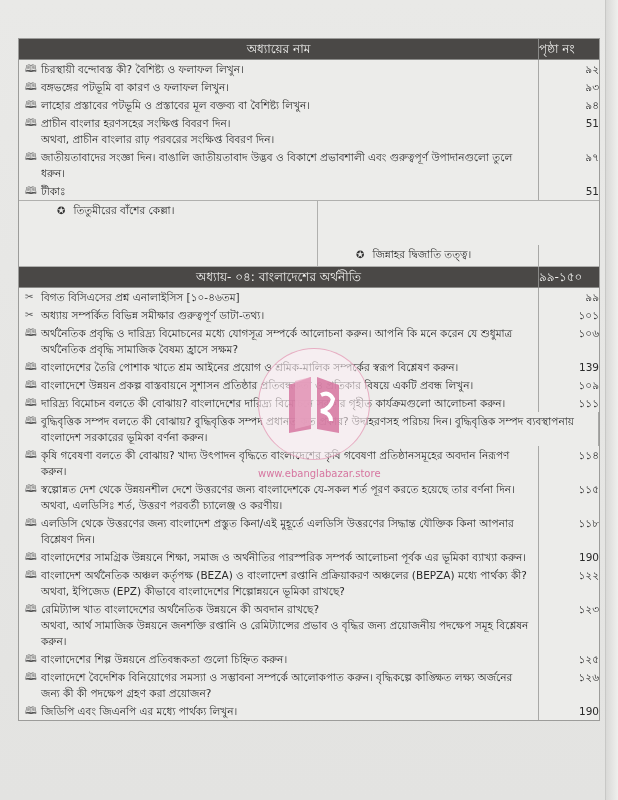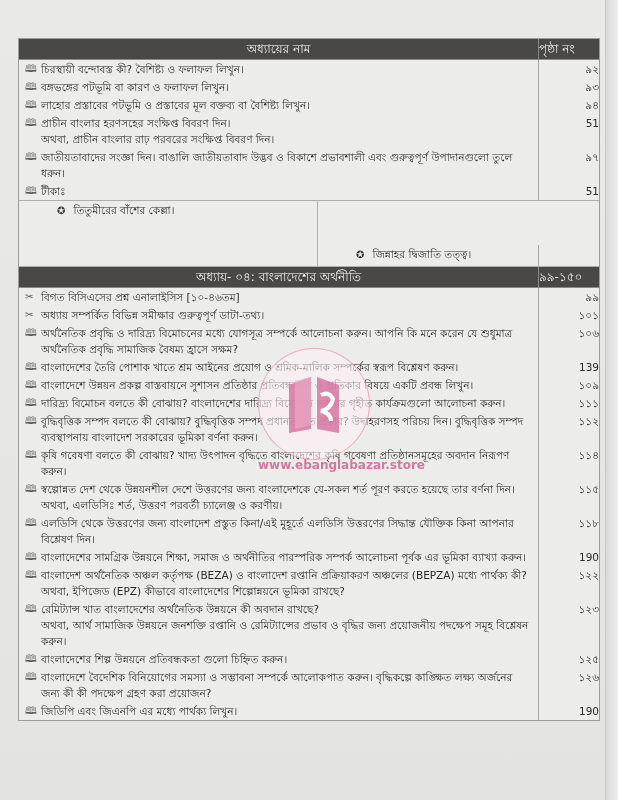--- a/index.html
+++ b/index.html
@@ -50,22 +50,22 @@
   .star { font-size: 10px; margin-right: 8px; color: #333; }
   .watermark {
     position: absolute; left: 258px; top: 348px; width: 110px; height: 110px;
     border-radius: 50%; background: rgba(255,240,245,0.55);
     border: 1px solid rgba(215,110,150,0.5);
   }
   .wm-book {
     position: absolute; left: 22px; top: 22px; width: 66px; height: 66px;
   }
   .wm-url {
-    position: absolute; left: 258px; top: 458px; font-size: 12px; color: #d676a0;
-    font-weight: bold;
+    position: absolute; left: 258px; top: 468px; font-size: 10px; color: #d676a0;
+    font-weight: normal;
   }
 </style>
 </head>
 <body>
 
 <div class="page-edge"></div>
 
 <div class="toc">
   <div class="hdr">
     <div class="main">অধ্যায়ের নাম</div>
@@ -196,21 +196,20 @@
         </div>
         <div class="page">১১১</div>
       </div>
       <div class="row">
         <div class="main">
           <div class="item">
             <span class="ico">🕮</span>
             <span class="txt">বুদ্ধিবৃত্তিক সম্পদ বলতে কী বোঝায়? বুদ্ধিবৃত্তিক সম্পদ প্রধানত কত প্রকার? উদাহরণসহ পরিচয় দিন। বুদ্ধিবৃত্তিক সম্পদ ব্যবস্থাপনায় বাংলাদেশ সরকারের ভূমিকা বর্ণনা করুন।</span>
           </div>
         </div>
-        <div class="page">১১২</div>
       </div>
       <div class="row">
         <div class="main">
           <div class="item">
             <span class="ico">🕮</span>
             <span class="txt">কৃষি গবেষণা বলতে কী বোঝায়? খাদ্য উৎপাদন বৃদ্ধিতে বাংলাদেশের কৃষি গবেষণা প্রতিষ্ঠানসমূহের অবদান নিরূপণ করুন।</span>
           </div>
         </div>
         <div class="page">১১৪</div>
       </div>

